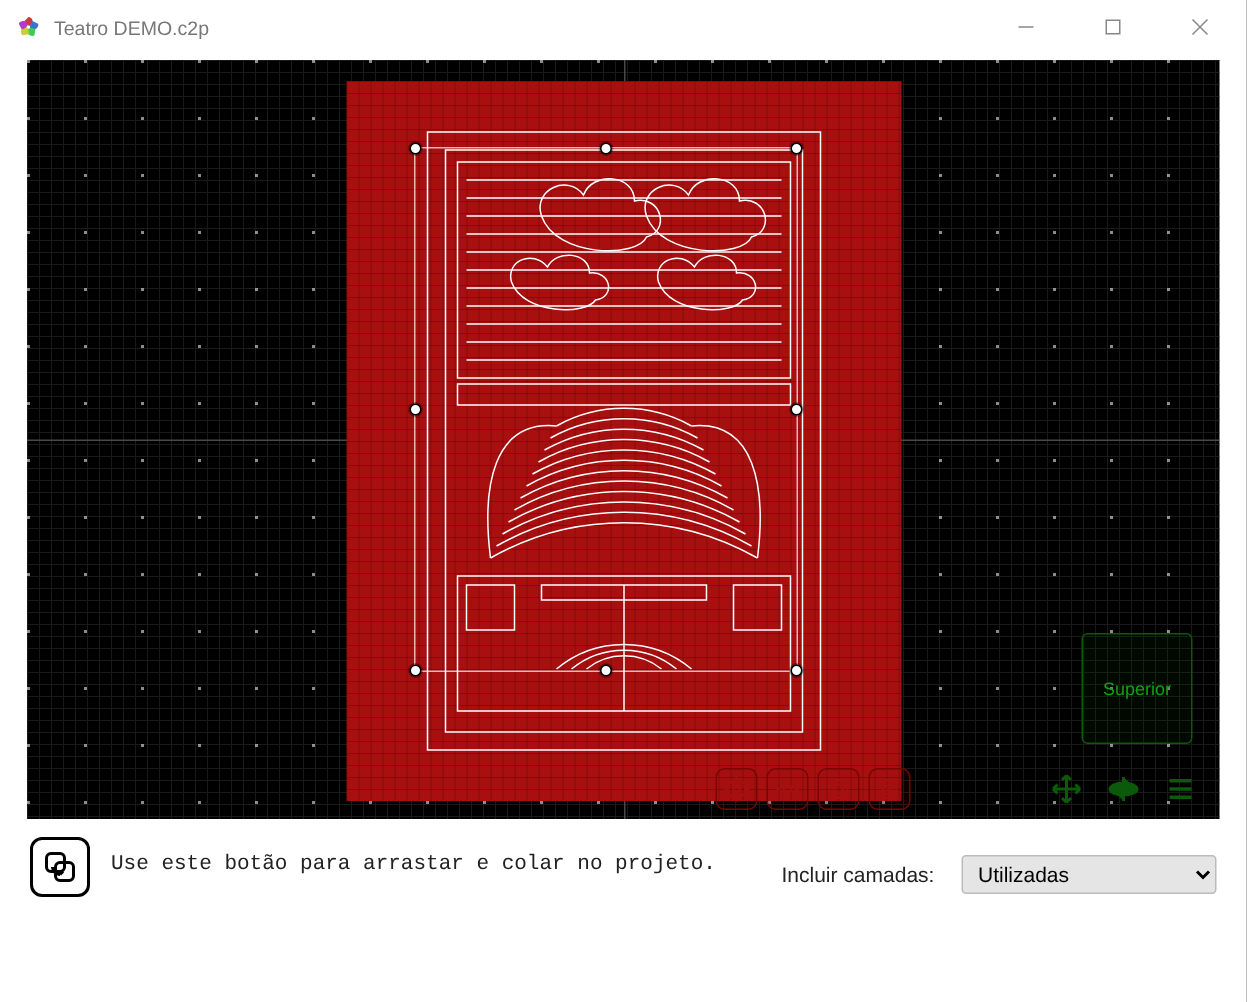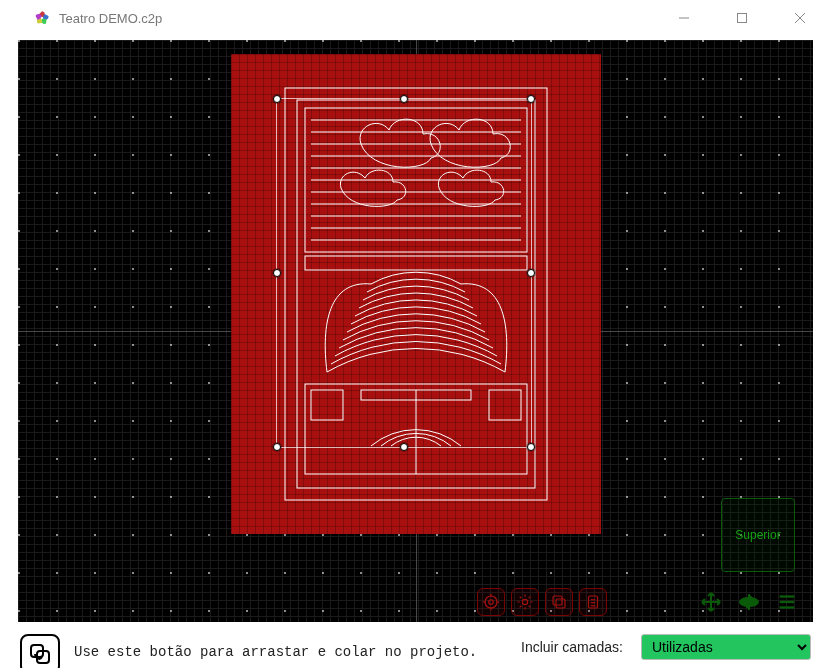--- a/index.html
+++ b/index.html
@@ -1,30 +1,30 @@
 <!DOCTYPE html>
 <html><head>
 <meta charset="utf-8">
 <style>
   * { box-sizing: border-box; margin: 0; padding: 0; }
   html, body { width: 831px; height: 668px; font-family: "Segoe UI", Arial, sans-serif; background: #fff; overflow: hidden; }
 
   
-  .titlebar { height: 36px; display: flex; align-items: center; padding: 0 2px 0 10px; color: #777; font-size: 13px; user-select: none; margin-left: 23px; }
+  .titlebar { height: 36px; display: flex; align-items: center; padding: 0 2px 0 10px; color: #777; font-size: 13px; user-select: none; }
   .titlebar .app-ico { width: 18px; height: 18px; margin-right: 8px; position: relative; }
   .titlebar .app-ico svg { width: 100%; height: 100%; }
   .titlebar .title { flex: 0 0 auto; }
   .titlebar .spacer { flex: 1 1 auto; }
   .wbtns { display: flex; }
   .wbtn { width: 58px; height: 36px; display: flex; align-items: center; justify-content: center; color: #888; font-size: 14px; }
   .wbtn svg { stroke: #888; fill: none; }
 
   
   .viewport-wrap { padding: 4px 18px 0 18px; }
-  .viewport { position: relative; width: 795px; height: 582px; background: #000; overflow: hidden; }
+  .viewport { position: relative; width: 795px; height: 506px; background: #000; overflow: hidden; }
 
   
   .viewport::before {
     content: "";
     position: absolute; inset: 0;
     background-image:
       linear-gradient(#1a1a1a 1px, transparent 1px),
       linear-gradient(90deg, #1a1a1a 1px, transparent 1px);
     background-size: 8px 8px;
     pointer-events: none;
@@ -83,25 +83,25 @@
   .gbtn { width: 28px; height: 28px; display: flex; align-items: center; justify-content: center; }
   .gbtn svg { stroke: #0a5a0a; fill: #0a5a0a; }
 
   
   .bottom { padding: 12px 20px 0 20px; display: flex; align-items: flex-start; }
   .drag-btn { width: 40px; height: 40px; border-radius: 8px; border: 2px solid #000; display: flex; align-items: center; justify-content: center; margin-right: 14px; flex: 0 0 auto; }
   .drag-btn svg { stroke: #000; fill: none; stroke-width: 2; }
   .hint { font-size: 14px; color: #222; padding-top: 10px; flex: 1 1 auto; font-family: Liberation Mono, monospace; }
 
   .form { width: 290px; font-size: 14px; color: #222; }
-  .form .row { display: flex; align-items: center; margin-bottom: 10px; }
+  .form .row { display: flex; align-items: center; margin-bottom: 10px; margin-top: 12px; }
   .form label { width: 120px; }
   .form select, .form input {
     flex: 1 1 auto; height: 26px; font: inherit;
-    border: 1px solid #bbb; border-radius: 3px; padding: 0 6px; background: #22c55e;
+    border: 1px solid #bbb; border-radius: 3px; padding: 0 6px; background: #e5e5e5;
   }
   .form input[readonly] { background: #ececec; color: #888; }
 </style>
 </head>
 <body>
 
 <div class="titlebar">
   <span class="app-ico">
     <svg viewBox="0 0 24 24">
       <g transform="translate(12 12)">

